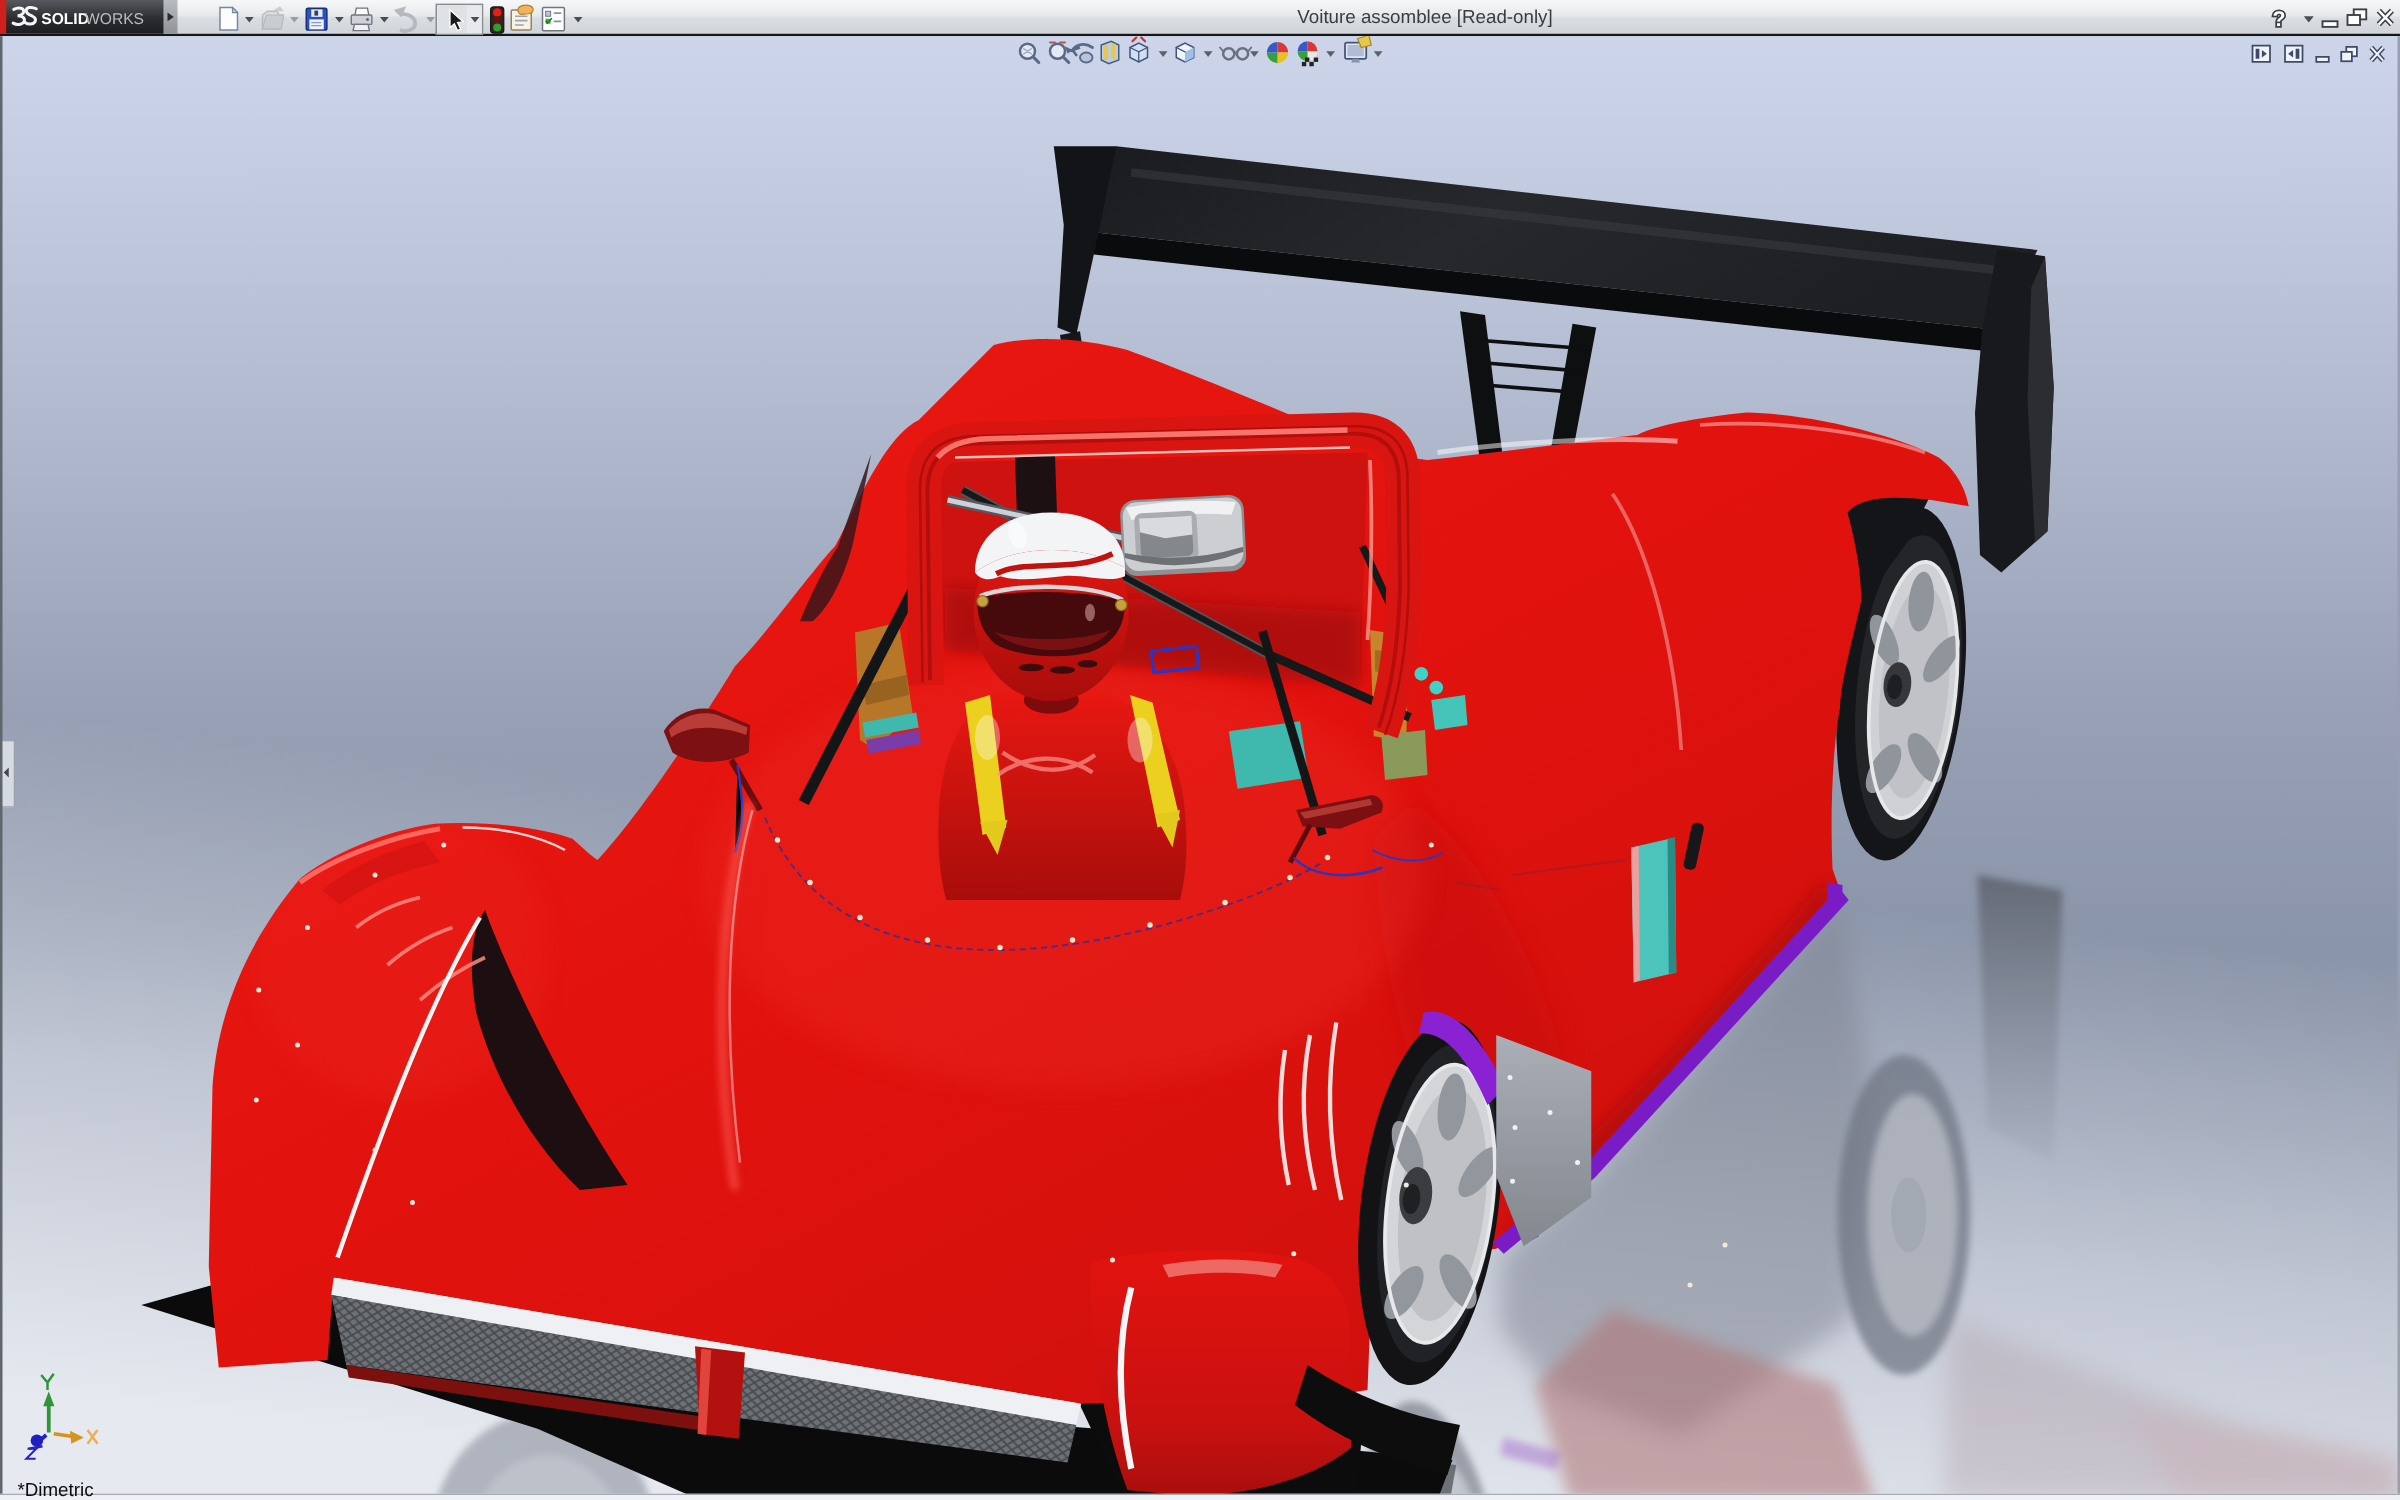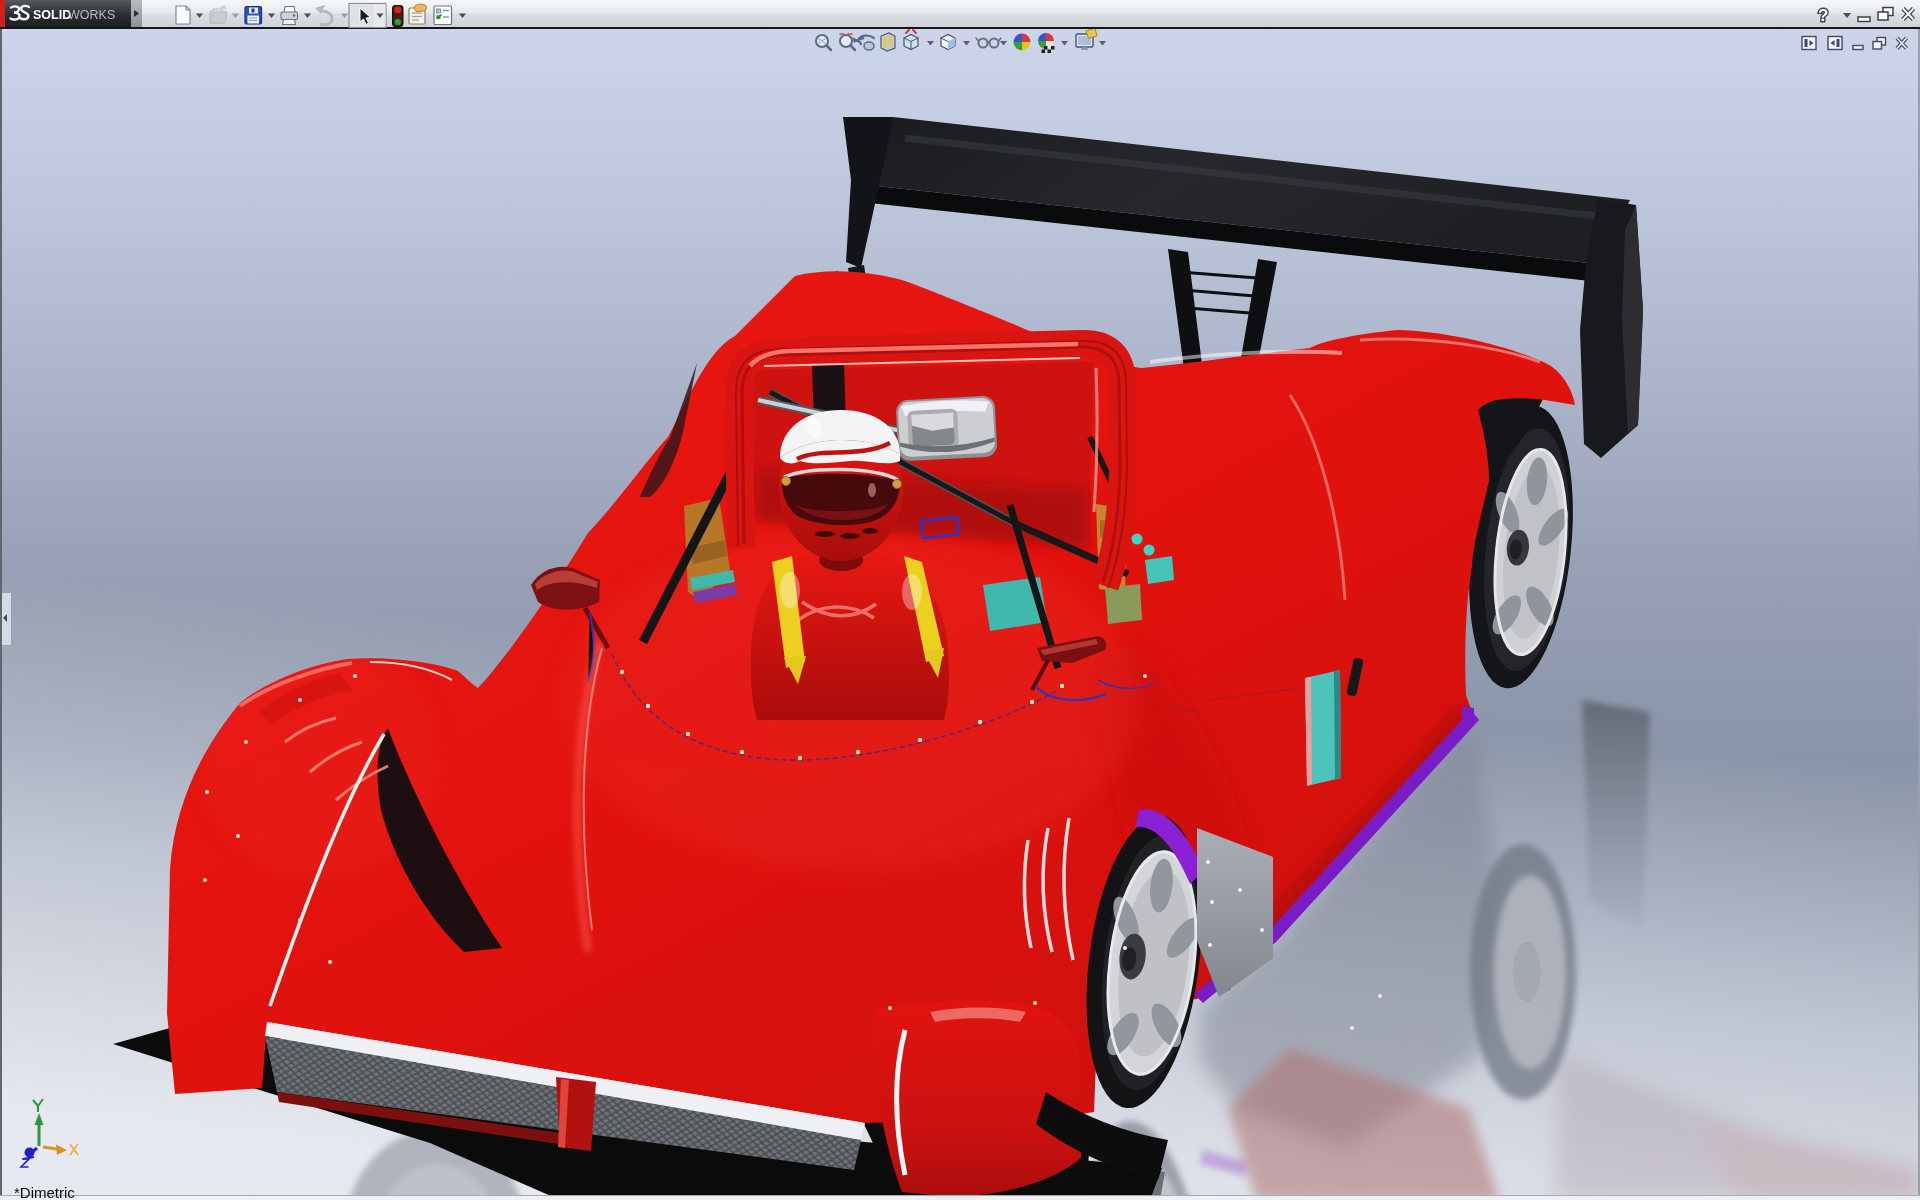--- a/index.html
+++ b/index.html
@@ -7,20 +7,21 @@
 #logotab{position:absolute;top:0;left:131px;width:11px;height:27px;background:linear-gradient(#b8bcc0,#8f9398);}
 #title{position:absolute;top:0;left:360px;width:1560px;height:27px;text-align:center;font-size:15px;color:#3a3d40;line-height:28px;}
 #viewport{position:absolute;top:29px;left:0;width:1920px;height:1171px;
 background:linear-gradient(186deg, rgba(229,232,240,0) 54%, rgba(229,232,240,.6) 74%, rgba(233,236,242,.97) 94%),
 linear-gradient(#ccd5e9 0%, #c0c9dd 12%, #aeb7cb 28%, #97a0b4 46%, #8b95a9 62%, #8b95a9 100%);}
 svg{position:absolute;left:0;top:0;}
 #dimetric{position:absolute;left:14px;top:1155px;font-size:15px;color:#0c0c0c;z-index:5;}
 #bstrip{position:absolute;left:0;top:1166px;width:1920px;height:5px;background:#eef0f3;border-top:1px solid #a6abb3;z-index:4;}
 </style></head><body>
 <div id="titlebar">
+ <div id="title">Voiture assomblee [Read-only]</div>
  <div id="logo"></div>
     <div id="logored"></div>
     <div id="logotab"></div>
  <svg width="1920" height="29" style="z-index:3">
 
   <g fill="none" stroke="#f4f5f6" stroke-width="2.4" stroke-linecap="round">
    <path d="M11,7.5 C15,5.5 19,6.5 19,9 C19,11 16.5,12.5 14,12.5 C17,12.5 20,14 19.5,16.5 C19,19.5 14,20.5 10.5,18.5"></path>
    <path d="M29,7 C25,5 21,6 21,8.5 C21,11 24,12 26,13 C28,14 29,15.5 28,17.5 C26.5,19.8 22.5,19.8 20,18"></path>
   </g>
   <text x="33" y="19" font-size="12.5" font-weight="bold" fill="#ffffff">SOLID</text>

